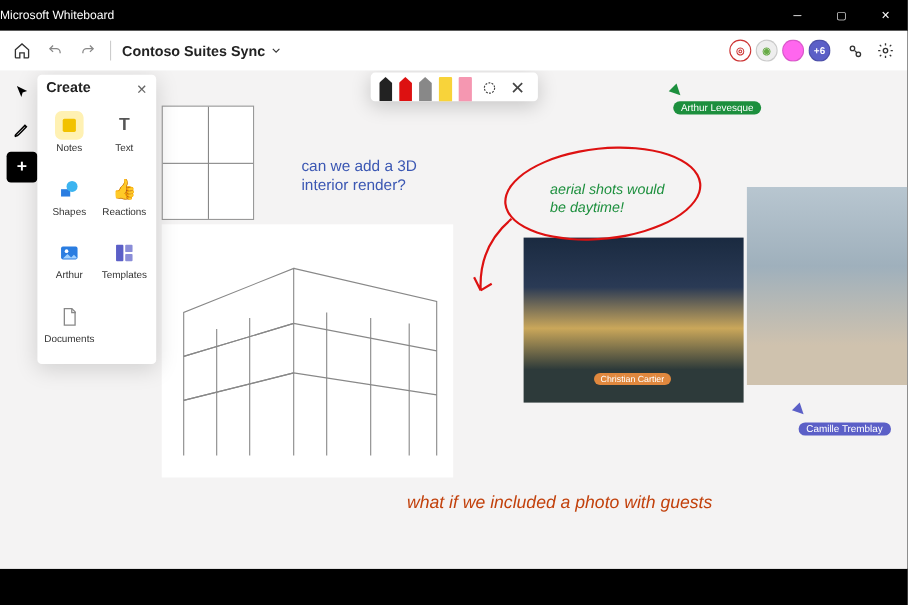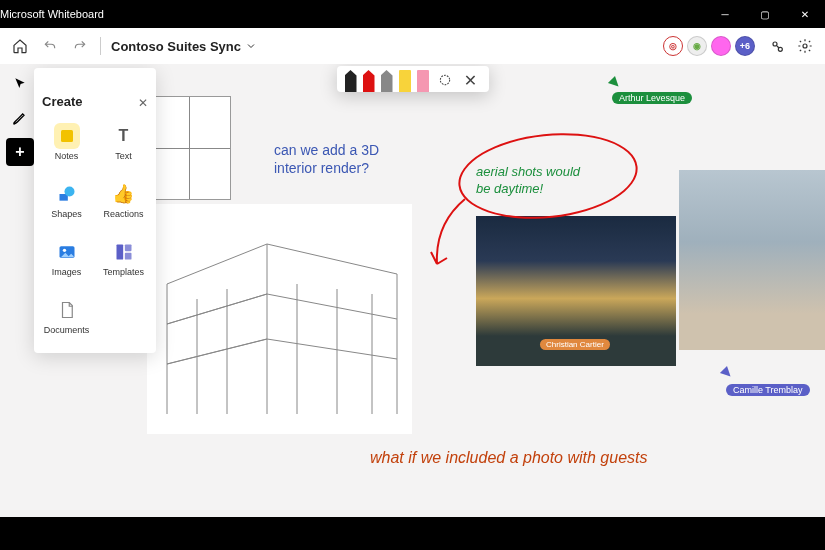--- a/index.html
+++ b/index.html
@@ -13,35 +13,35 @@
   .divider { width: 1px; height: 18px; background: #ccc; margin: 0 2px; }
   .board-title { font-size: 13px; font-weight: 600; color: #222; margin-left: 2px; }
   .board-title-wrap { display: flex; align-items: center; gap: 4px; }
   .right-tools { margin-left: auto; display: flex; align-items: center; gap: 4px; }
   .avatar { width: 20px; height: 20px; border-radius: 50%; display: flex; align-items: center; justify-content: center; font-size: 9px; font-weight: 600; color: #fff; border: 1px solid rgba(0,0,0,.15); }
   .plus-avatar { background: #5b5fc7; }
   .canvas-area { flex: 1; position: relative; background: #f4f3f3; overflow: hidden; }
   .vertical-tools { position: absolute; left: 6px; top: 6px; display: flex; flex-direction: column; gap: 6px; z-index: 5; }
   .vtool { width: 28px; height: 28px; background: #fff0; display: flex; align-items: center; justify-content: center; color: #222; border-radius: 4px; }
   .vtool.solid { background: #000; color: #fff; font-weight: bold; font-size: 16px; }
-  .create-panel { position: absolute; left: 34px; top: 4px; width: 122px; background: #fff; border-radius: 4px; box-shadow: 0 4px 20px rgba(0,0,0,.15); padding: 22px 6px 10px; z-index: 6; }
+  .create-panel { position: absolute; left: 34px; top: 4px; width: 108px; background: #fff; border-radius: 4px; box-shadow: 0 4px 20px rgba(0,0,0,.15); padding: 0 6px 10px; z-index: 6; }
   .create-panel .panel-head { display: flex; align-items: center; }
   .create-panel h3 { font-size: 13px; font-weight: 700; color: #222; padding: 4px 2px 6px; }
   .panel-close { margin-left: auto; color: #666; font-size: 12px; padding-right: 2px; }
   .grid { display: grid; grid-template-columns: 1fr 1fr; gap: 4px; }
   .gitem { display: flex; flex-direction: column; align-items: center; justify-content: center; gap: 2px; height: 54px; border-radius: 3px; font-size: 9px; color: #333; }
   .gitem .tile { width: 26px; height: 26px; border-radius: 6px; display: flex; align-items: center; justify-content: center; }
   .pen-tray { position: absolute; left: 50%; top: 2px; transform: translateX(-50%); background: #fff; border-radius: 4px; box-shadow: 0 4px 18px rgba(0,0,0,.2); display: flex; align-items: flex-end; gap: 6px; padding: 2px 8px 0; height: 26px; z-index: 5; }
   .pen { width: 12px; height: 22px; border-radius: 2px 2px 0 0; clip-path: polygon(50% 0, 100% 25%, 100% 100%, 0 100%, 0 25%); }
   .tray-btn { width: 20px; height: 20px; display: flex; align-items: center; justify-content: center; color: #444; align-self: center; }
   .cursor-tag { position: absolute; display: flex; align-items: flex-start; }
   .cursor-tag .ptr { width: 0; height: 0; border-left: 10px solid; border-top: 5px solid transparent; border-bottom: 5px solid transparent; position: relative; }
   .cursor-tag .lbl { font-size: 9px; color: #fff; padding: 1px 7px; border-radius: 8px; margin-left: -2px; }
   .hand1 { position: absolute; left: 274px; top: 78px; font-size: 14px; color: #3b57b3; font-family: "Comic Sans MS", cursive; line-height: 1.25; }
-  .hand-green { position: absolute; left: 476px; top: 100px; font-family: "Comic Sans MS", cursive; font-size: 13px; color: #1c8f3d; line-height: 1.3; font-style: italic; }
+  .hand-green { position: absolute; left: 500px; top: 100px; font-family: "Comic Sans MS", cursive; font-size: 13px; color: #1c8f3d; line-height: 1.3; font-style: italic; }
   .hand-orange { position: absolute; left: 370px; top: 385px; font-family: "Comic Sans MS", cursive; font-size: 16px; color: #c2410c; font-style: italic; }
   .red-circle { position: absolute; left: 458px; top: 70px; width: 180px; height: 84px; border: 2px solid #d11; border-radius: 50%; transform: rotate(-6deg); }
   .floorplan { position: absolute; left: 147px; top: 32px; width: 84px; height: 104px; background: linear-gradient(#fff,#fff); border: 1px solid #999; }
   .floorplan::before, .floorplan::after { content:""; position:absolute; background:#888; }
   .floorplan::before { left:0; right:0; top:50%; height:1px; }
   .floorplan::after { top:0; bottom:0; left:50%; width:1px; }
   .sketch { position: absolute; left: 147px; top: 140px; width: 265px; height: 230px; background: #fff; }
   .photo1 { position: absolute; left: 476px; top: 152px; width: 200px; height: 150px; background: linear-gradient(#1a2a40 0%, #2a3a55 30%, #caa75a 55%, #2d3a3a 80%); }
   .photo2 { position: absolute; left: 679px; top: 106px; width: 146px; height: 180px; background: linear-gradient(#b8c6d0 0%, #9fb0bc 40%, #cfc2ae 80%); }
   .img-label { position: absolute; font-size: 8px; color: #fff; background: #e0883e; padding: 1px 6px; border-radius: 6px; }
@@ -160,21 +160,21 @@
             <span>Reactions</span>
           </div>
         <div class="gitem">
             <div class="tile">
               <svg width="20" height="20" viewBox="0 0 24 24" fill="#2a7de1">
                 <rect x="3" y="5" width="18" height="14" rx="2"></rect>
                 <circle cx="9" cy="10" r="2" fill="#fff"></circle>
                 <path d="M5 18l5-5 4 4 3-3 3 3v1H5z" fill="#9fd0ff"></path>
               </svg>
             </div>
-            <span>Images</span>
+            <span>Arthur</span>
           </div>
         <div class="gitem">
             <div class="tile">
               <svg width="20" height="20" viewBox="0 0 24 24" fill="#5b5fc7">
                 <rect x="3" y="3" width="8" height="18" rx="1"></rect>
                 <rect x="13" y="3" width="8" height="8" rx="1" fill="#8a8dd8"></rect>
                 <rect x="13" y="13" width="8" height="8" rx="1" fill="#8a8dd8"></rect>
               </svg>
             </div>
             <span>Templates</span>

